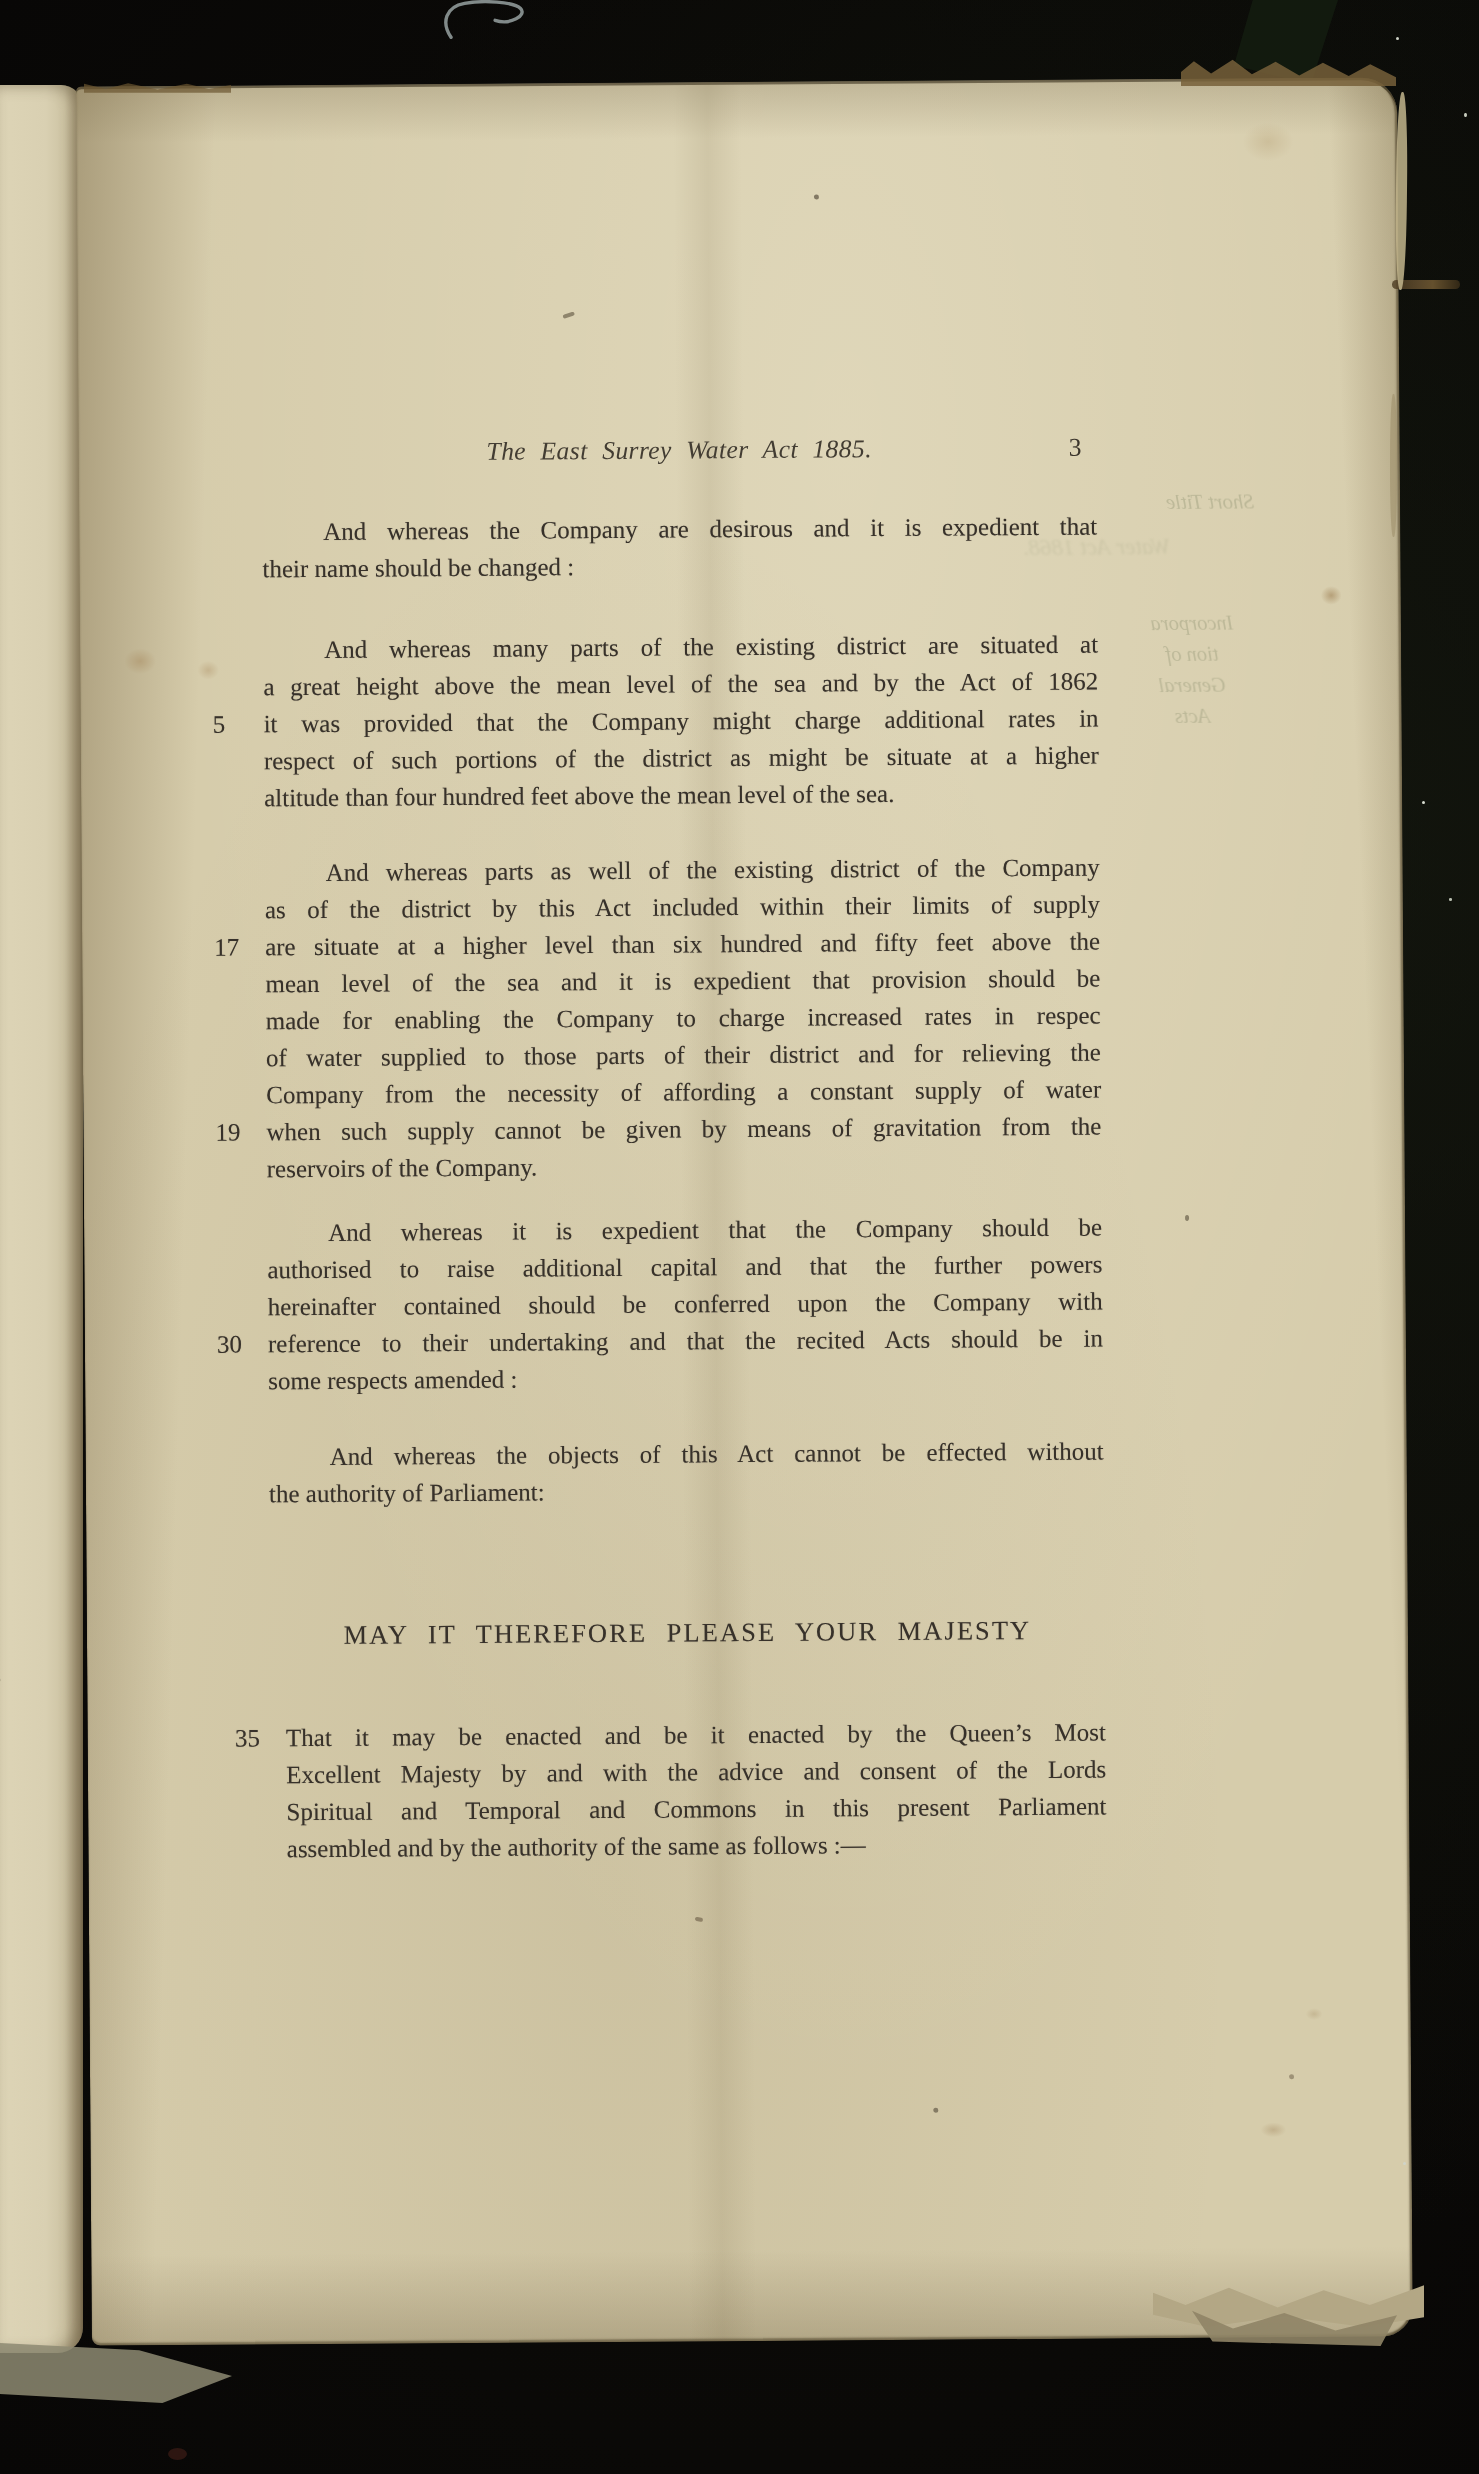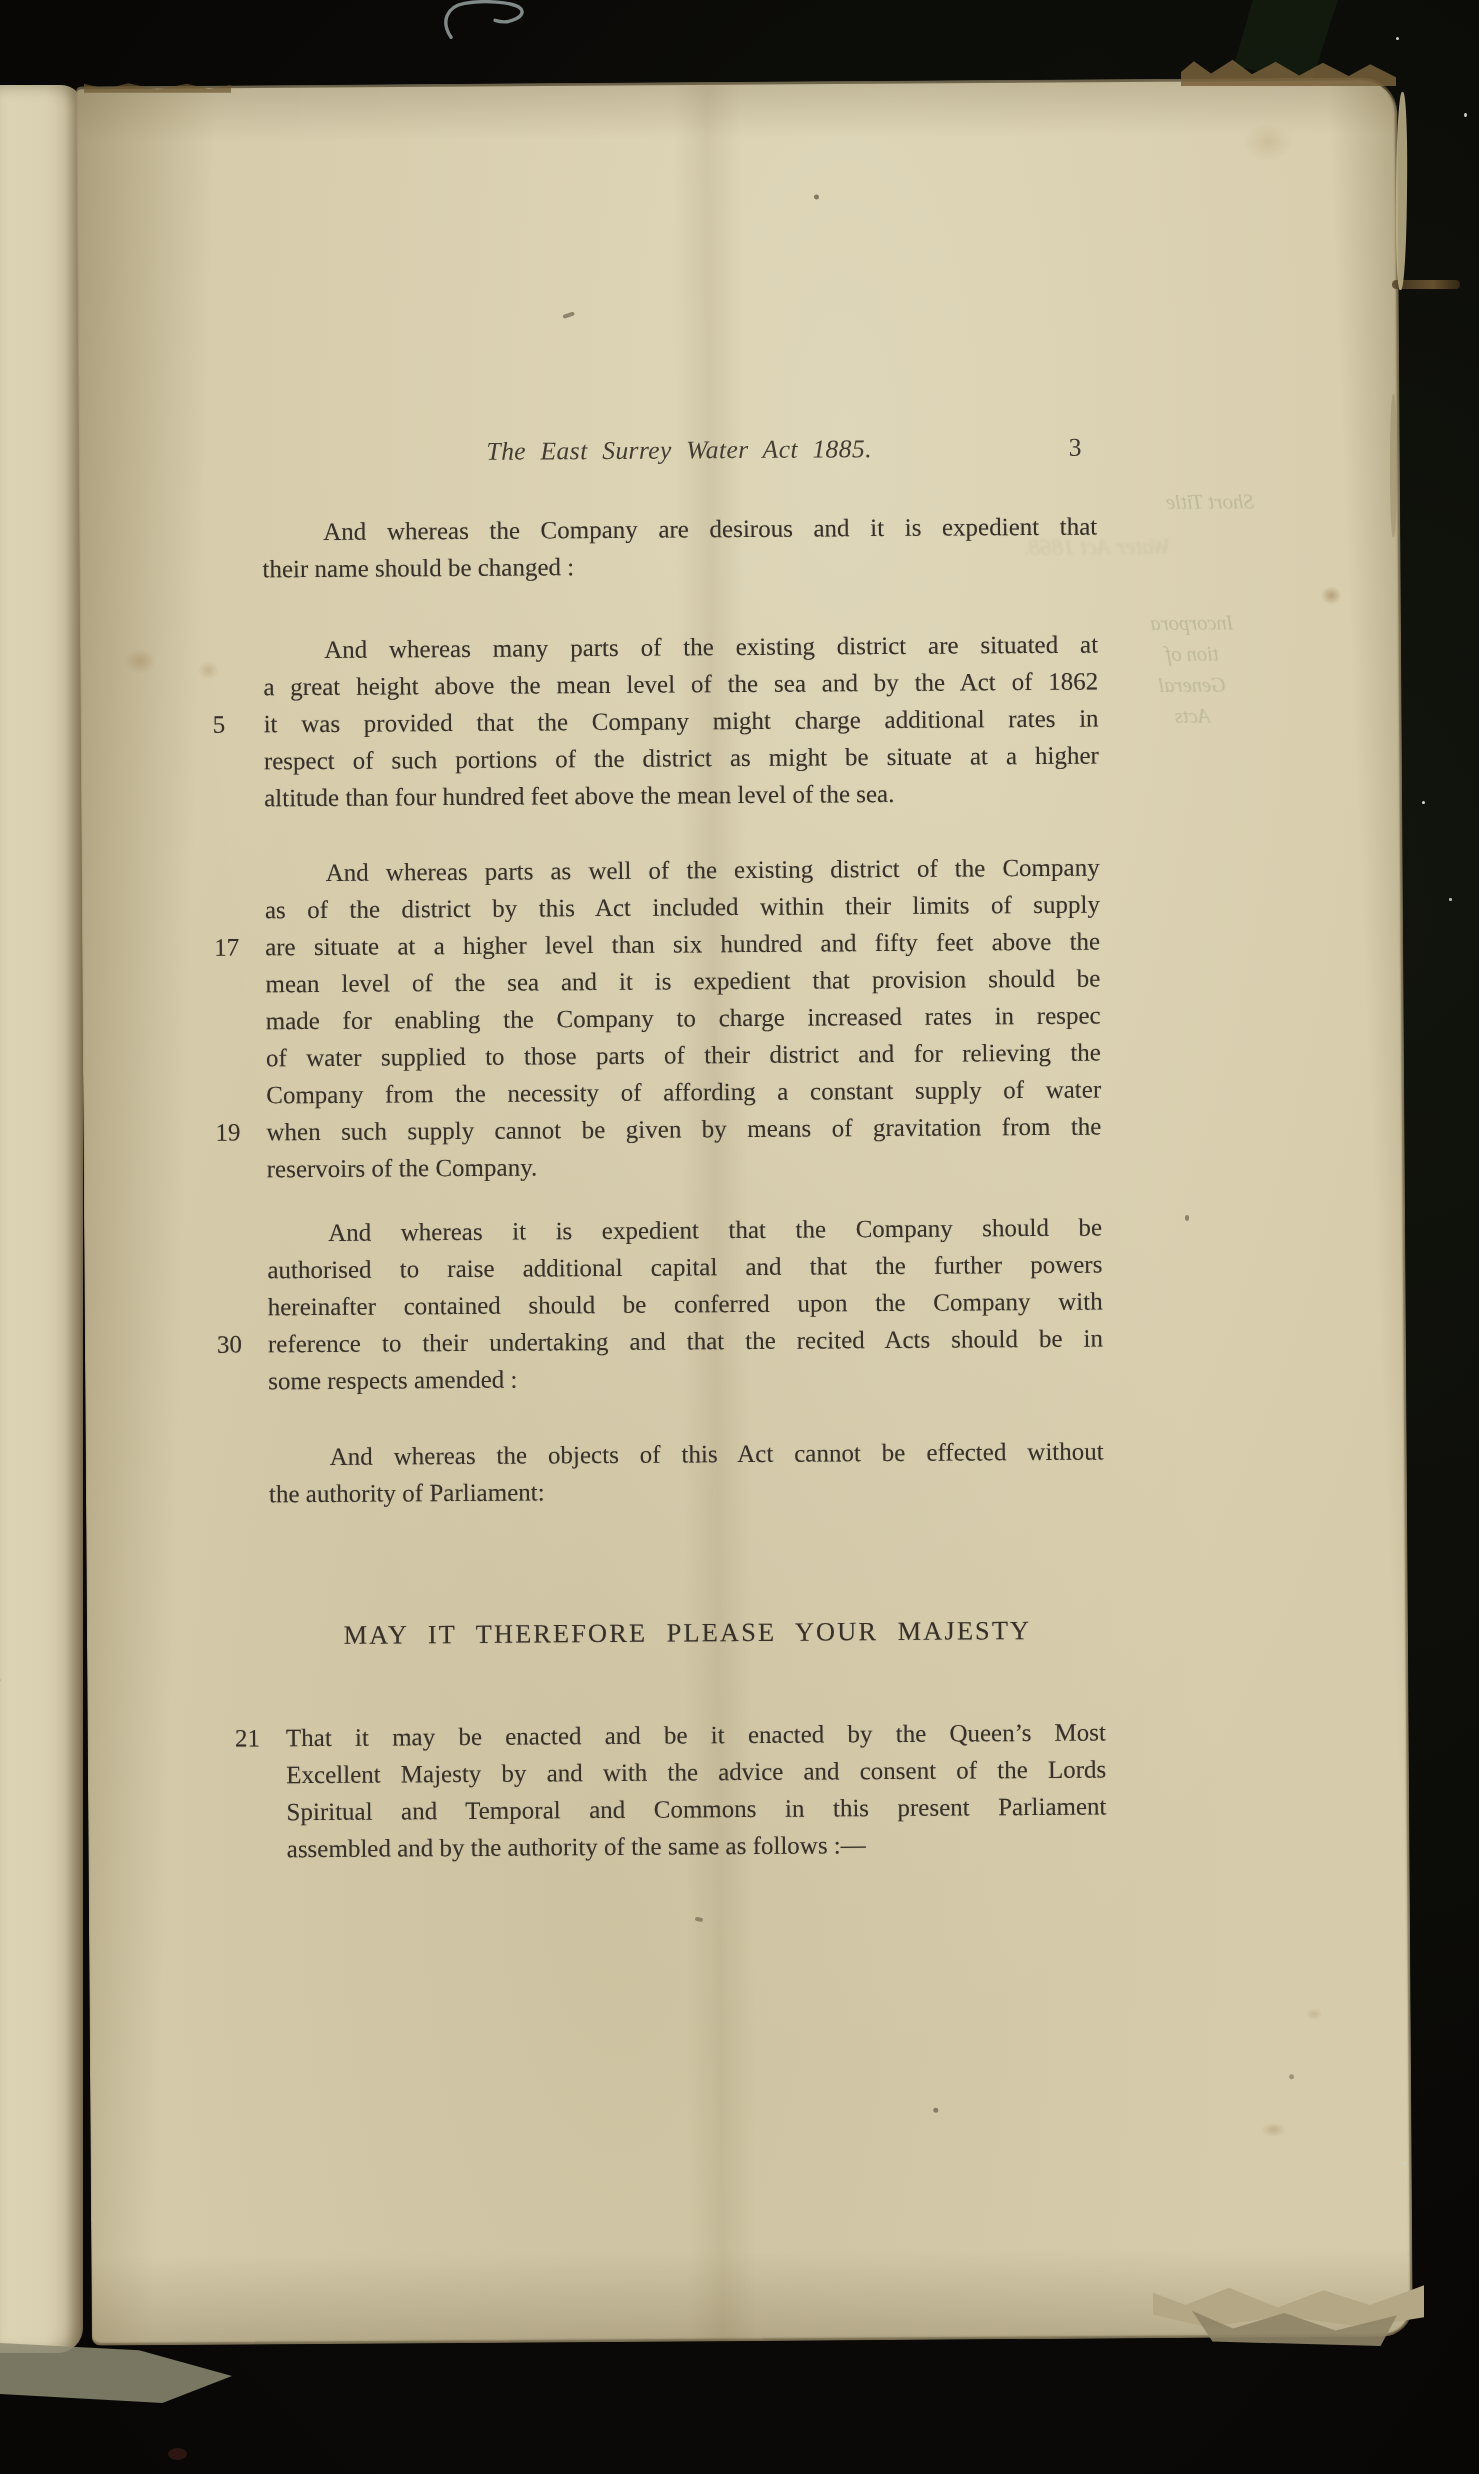--- a/index.html
+++ b/index.html
@@ -152,21 +152,21 @@
           <div class="line last">some respects amended :</div>
         </div>
       <div class="para para-4">
           <div class="line indent">And whereas the objects of this Act cannot be effected without</div>
           <div class="line last">the authority of Parliament:</div>
         </div>
 
       <div class="act-heading">MAY IT THEREFORE PLEASE YOUR MAJESTY</div>
 
       <div class="para para-5">
-          <div class="line"><span class="lnum">21</span>That it may be enacted and be it enacted by the Queen’s Most</div>
+          <div class="line"><span class="lnum">35</span>That it may be enacted and be it enacted by the Queen’s Most</div>
           <div class="line">Excellent Majesty by and with the advice and consent of the Lords</div>
           <div class="line">Spiritual and Temporal and Commons in this present Parliament</div>
           <div class="line last">assembled and by the authority of the same as follows :—</div>
         </div>
     </div>
 
     <div class="ghost ghost-short-title">Short Title</div>
     <div class="ghost ghost-water-act">Water Act 1868.</div>
     <div class="ghost ghost-note">
         <div>Incorpora</div>

